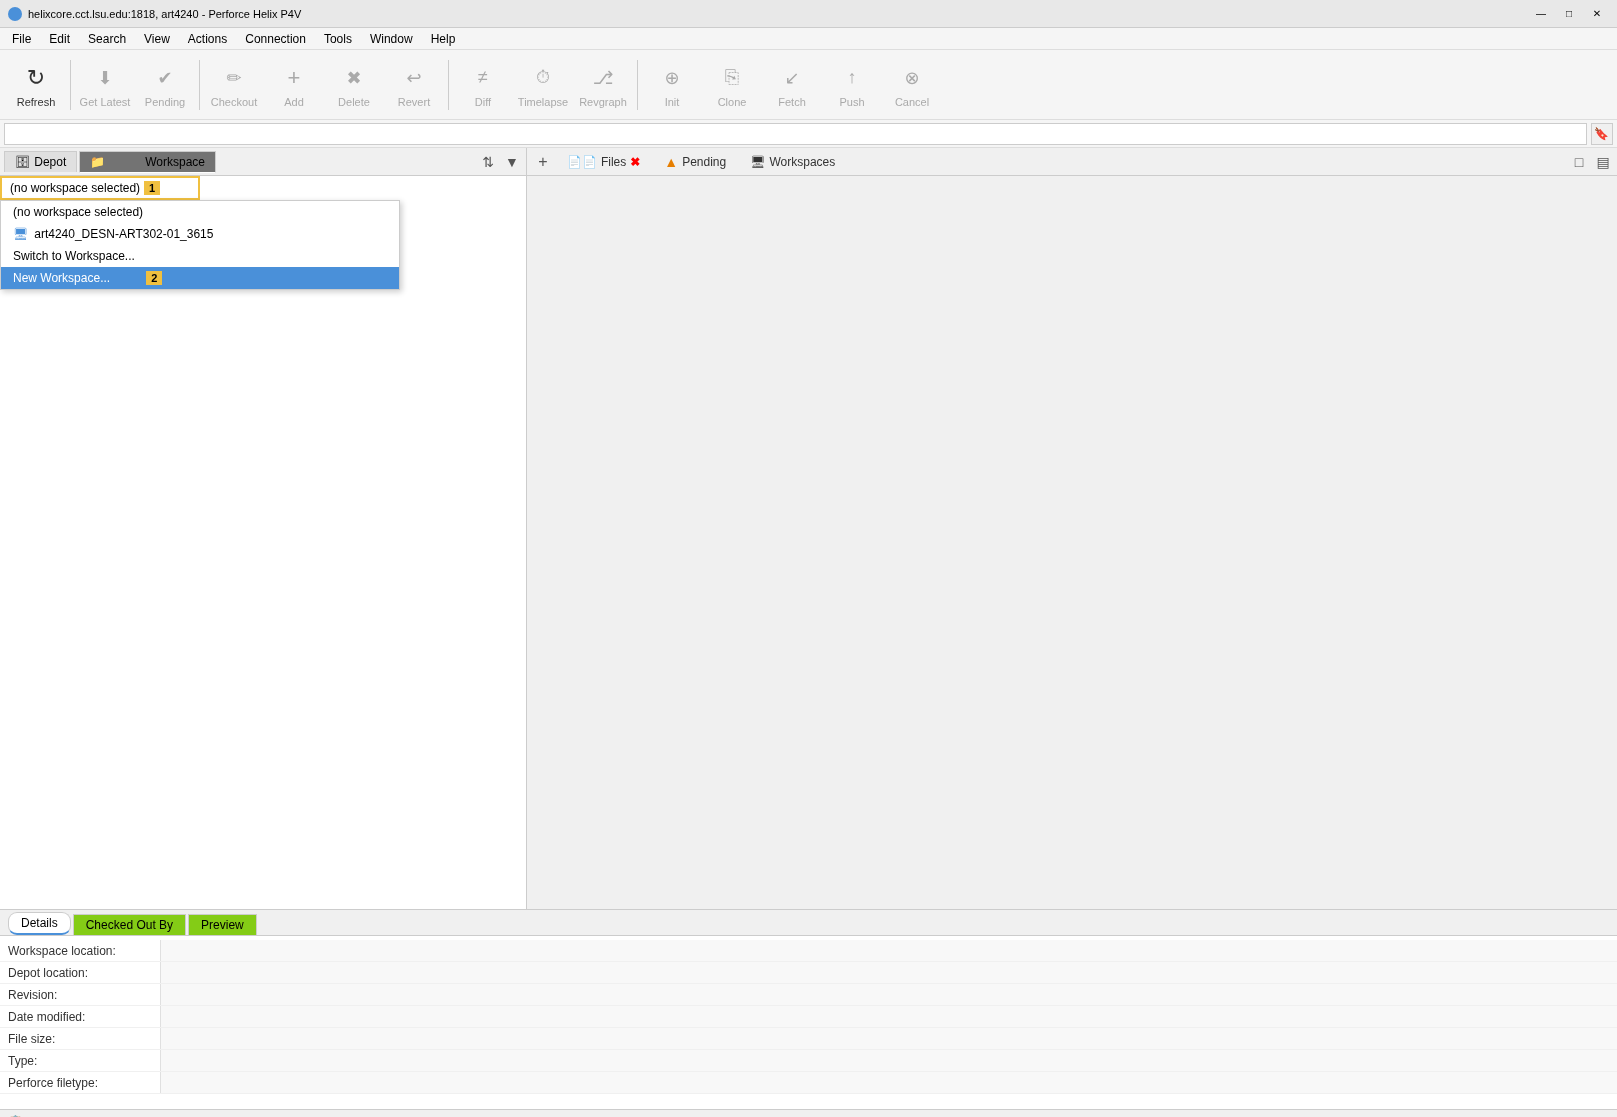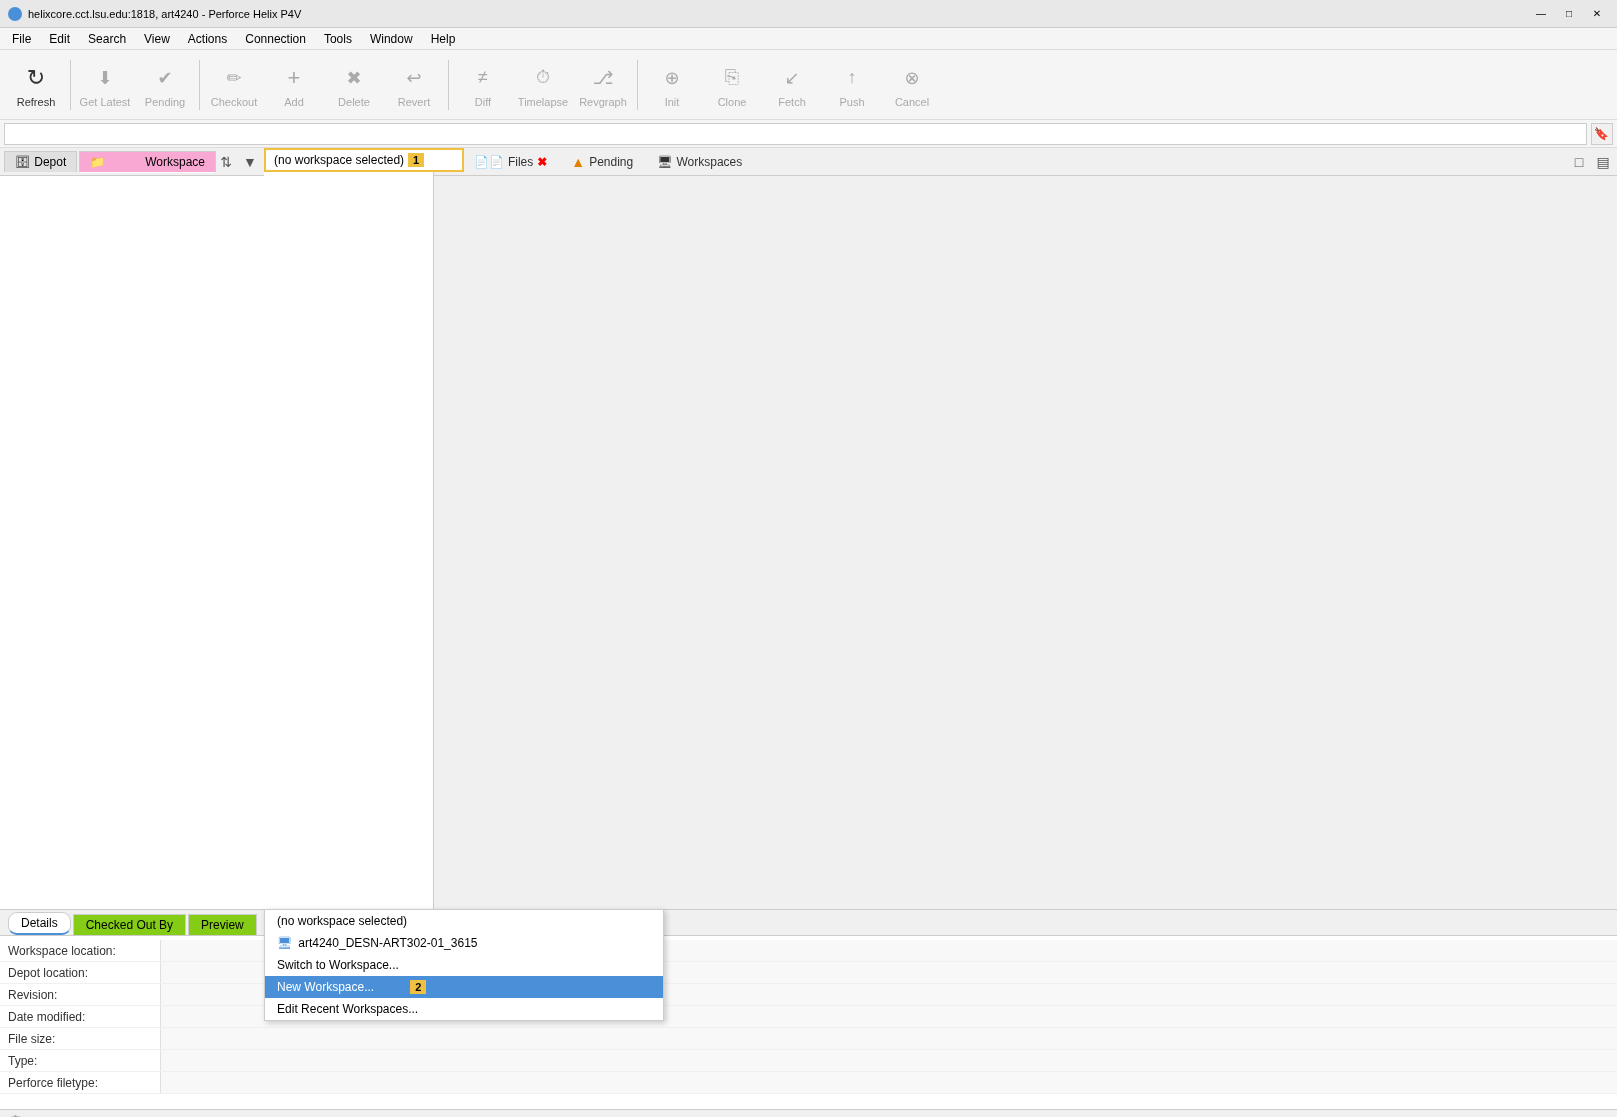--- a/index.html
+++ b/index.html
@@ -139,24 +139,24 @@
     }
 
     
     .main-area {
       display: flex;
       height: calc(1117px - 28px - 22px - 70px - 28px - 28px - 180px);
     }
 
     
     .left-panel {
-      width: 434px;
+      width: 527px;
       border-right: 1px solid #ccc;
       display: flex;
-      flex-direction: row;
+      flex-direction: column;
       background: white;
     }
 
     .panel-tabs {
       display: flex;
       align-items: center;
       background: #f0f0f0;
       border-bottom: 1px solid #ccc;
       height: 28px;
       padding: 0 4px;
@@ -172,21 +172,21 @@
       cursor: pointer;
       font-size: 12px;
       display: flex;
       align-items: center;
       gap: 4px;
       background: #e0e0e0;
       border: 1px solid #ccc;
       border-bottom: none;
     }
     .panel-tab.active {
-      background: #f9a8d4;
+      background: #737373;
       border-bottom: 1px solid white;
       gap: 40px;
     }
     .panel-tab-icon {
       font-size: 12px;
     }
     .panel-tabs-right {
       display: flex;
       gap: 4px;
       align-items: center;
@@ -553,23 +553,20 @@
           <span style="color:#4a90d9;">🖥</span>
           <span>art4240_DESN-ART302-01_3615</span>
         </div>
         <div class="dropdown-item">
           <span>Switch to Workspace...</span>
         </div>
         <div class="dropdown-item highlighted">
           <span>New Workspace...</span>
           <span class="item-badge">2</span>
         </div>
-        <div class="dropdown-item">
-          <span>Edit Recent Workspaces...</span>
-        </div>
       </div>
     </div>
   </div>
 
   <div class="right-panel">
     <div class="right-tabs">
       <div class="right-tabs-left">
         <div class="plus-btn">+</div>
         <div class="right-tab">
           <span class="icon-files">📄</span>

